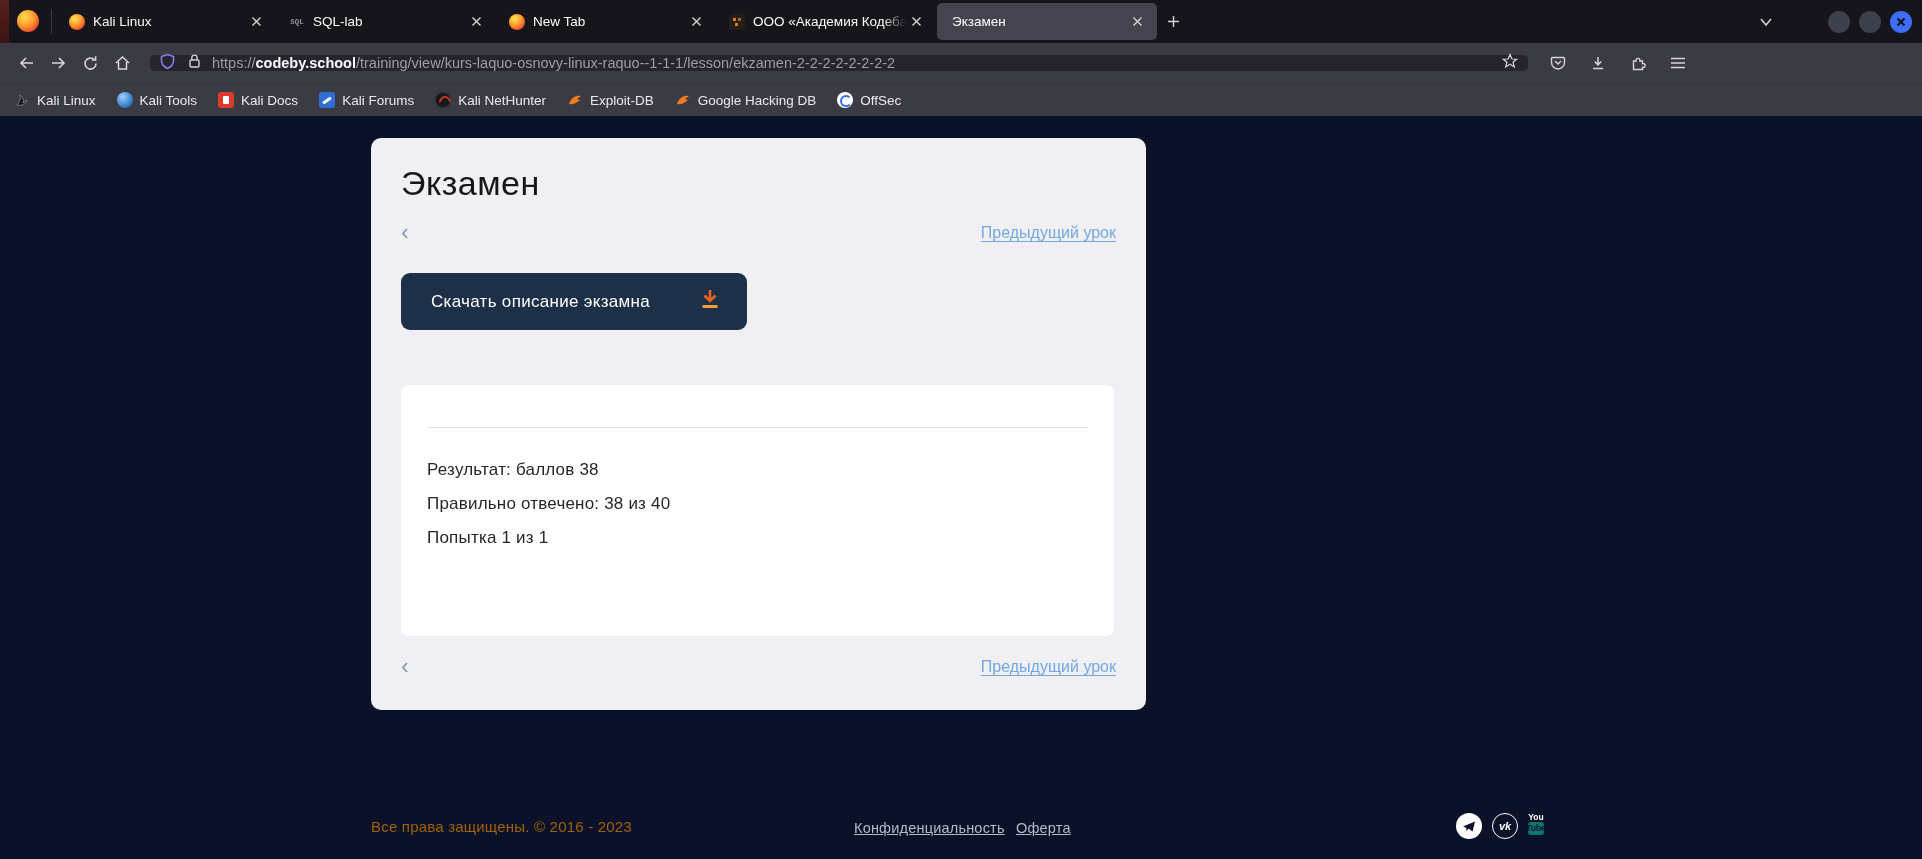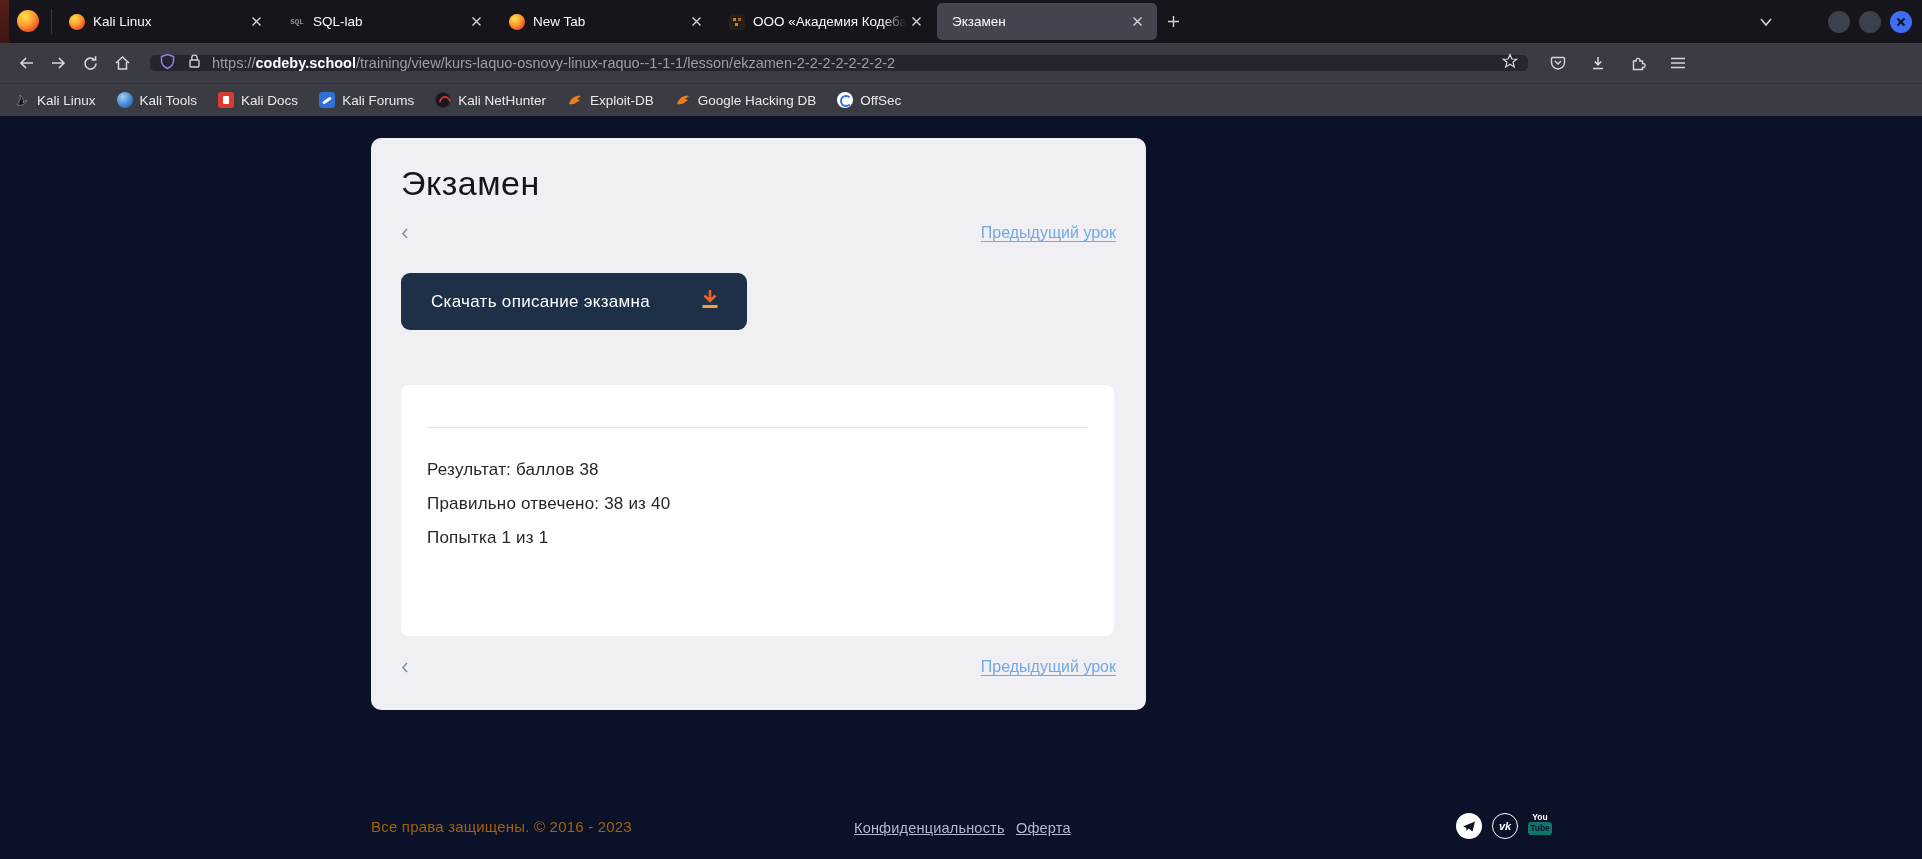--- a/index.html
+++ b/index.html
@@ -94,21 +94,21 @@
   .footer-copy { position:absolute; left:371px; top:702px; color:#a16207; font-size:15px; font-weight:500; letter-spacing:0.2px; }
   .footer-link { position:absolute; top:704px; color:#b3bacc; font-size:14.5px; letter-spacing:0.2px; }
   .footer-link.privacy { left:854px; }
   .footer-link.offer { left:1016px; }
   .socials { position:absolute; left:1456px; top:697px; display:flex; gap:10px; }
   .soc-tg { width:26px; height:26px; border-radius:50%; background:#fff; display:flex; align-items:center; justify-content:center; }
   .soc-vk { width:26px; height:26px; border-radius:50%; border:1.5px solid #fff; color:#fff;
     display:flex; align-items:center; justify-content:center; font-size:11px; font-weight:bold; font-style:italic; }
   .soc-yt { display:flex; flex-direction:column; align-items:center; }
   .yt-top { color:#fff; font-size:8.5px; font-weight:bold; line-height:9px; }
-  .yt-box { width:24px; height:13px; background:#0f766e; border-radius:3px; color:#0a1128; font-size:8.5px; font-weight:bold;
+  .yt-box { width:16px; height:13px; background:#0f766e; border-radius:3px; color:#0a1128; font-size:8.5px; font-weight:bold;
     display:flex; align-items:center; justify-content:center; line-height:13px; }
 </style>
 </head>
 <body>
 
 <div class="tabbar">
   <div class="win-edge"></div>
   <div class="app-flame"></div>
   <div class="tab-sep"></div>
 

